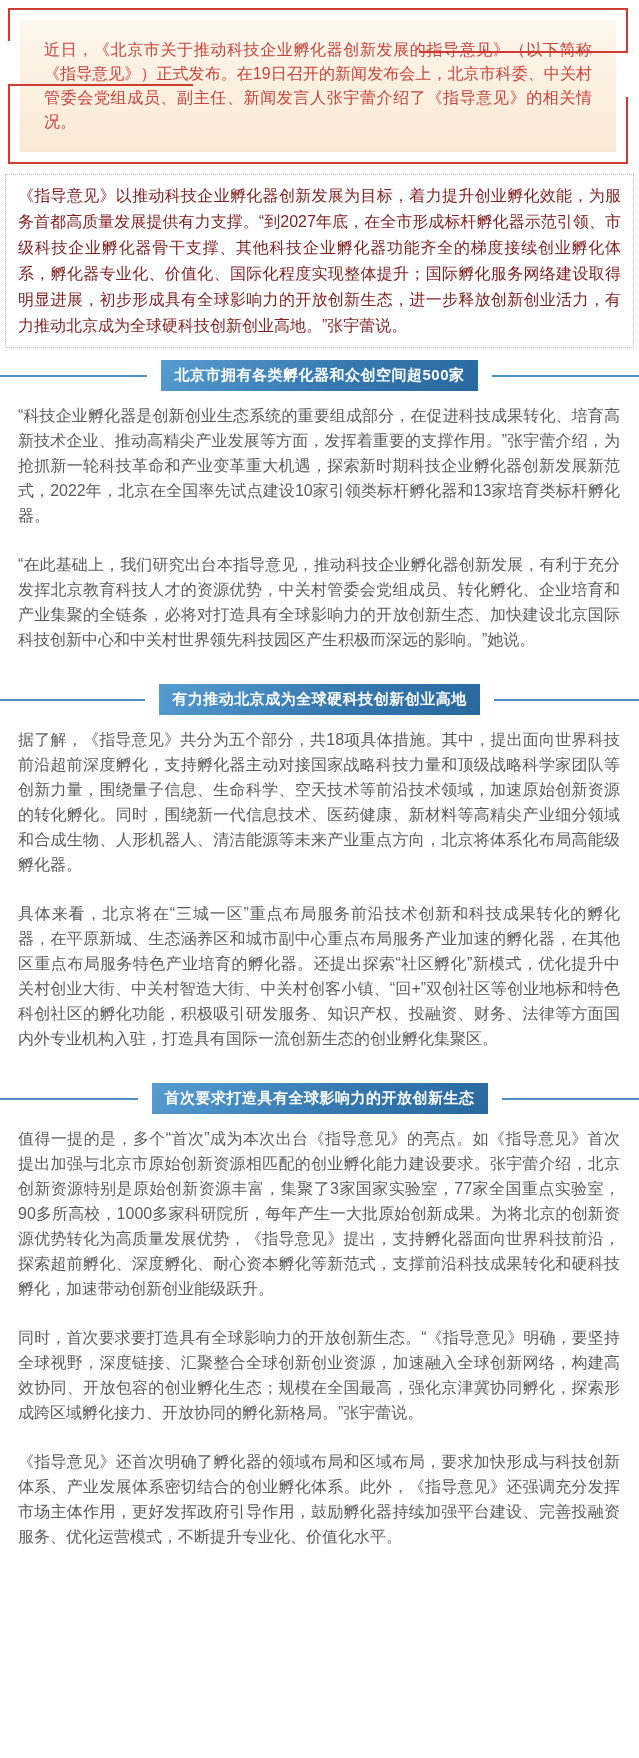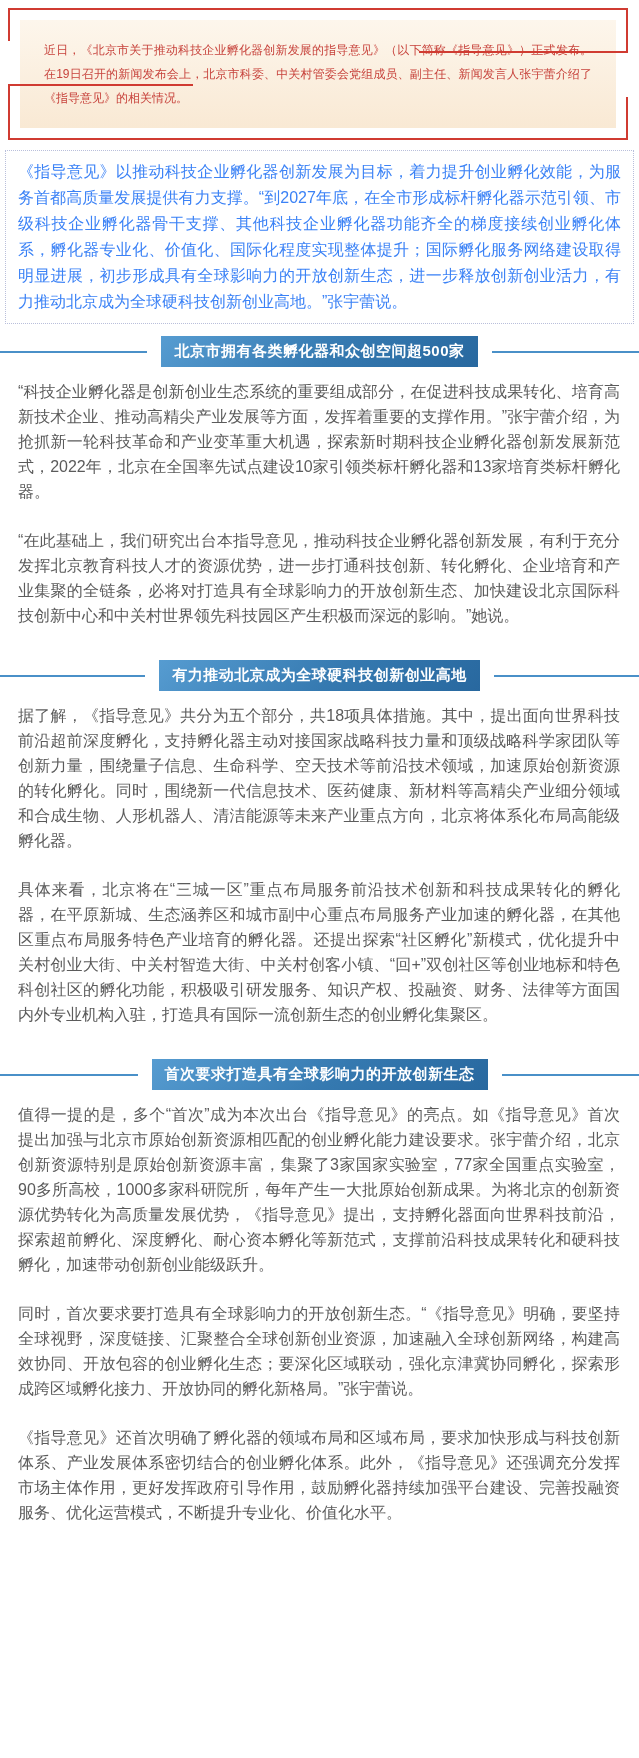--- a/index.html
+++ b/index.html
@@ -16,39 +16,39 @@
     margin: 8px 11px 0 8px;
     border: 2px solid #d03b31;
     padding: 10px;
   }
   .red-frame .cream {
     background: linear-gradient(180deg, #fdf6ec 0%, #f9e9d4 100%);
     padding: 18px 24px;
   }
   .red-frame .highlight-text {
     color: #c7433c;
-    font-size: 12px;
+    font-size: 16px;
     line-height: 24px;
     text-align: justify;
   }
   .notch { position: absolute; width: 4px; background: #ffffff; }
   .notch-left  { left: -3px;  top: 31px; height: 43px; }
   .notch-right { right: -3px; top: 43px; height: 44px; }
   .red-dash { position: absolute; height: 2px; background: #d03b31; }
   .dash-tr { top: 41px; right: -2px; width: 34%; }
   .dash-bl { top: 74px; left: -2px;  width: 30%; }
 
   
   .dotted-box {
     margin: 10px 5px 0 5px;
     border: 1px dotted #b9bfdb;
     padding: 8px 12px;
   }
   .dotted-box .intro-text {
-    color: #3b82f6;
+    color: #7f1d1d;
     font-size: 16px;
     line-height: 26px;
     text-align: justify;
   }
 
   
   .ribbon {
     display: flex;
     align-items: center;
     margin: 32px 0 12px 0;
@@ -97,32 +97,32 @@
   <div class="dotted-box">
     <p class="intro-text" style="margin:0">《指导意见》以推动科技企业孵化器创新发展为目标，着力提升创业孵化效能，为服务首都高质量发展提供有力支撑。“到2027年底，在全市形成标杆孵化器示范引领、市级科技企业孵化器骨干支撑、其他科技企业孵化器功能齐全的梯度接续创业孵化体系，孵化器专业化、价值化、国际化程度实现整体提升；国际孵化服务网络建设取得明显进展，初步形成具有全球影响力的开放创新生态，进一步释放创新创业活力，有力推动北京成为全球硬科技创新创业高地。”张宇蕾说。</p>
   </div>
 
   <div class="ribbon first">
     <span class="ribbon-line"></span>
     <span class="ribbon-title">北京市拥有各类孵化器和众创空间超500家</span>
     <span class="ribbon-line"></span>
   </div>
   <p class="para">“科技企业孵化器是创新创业生态系统的重要组成部分，在促进科技成果转化、培育高新技术企业、推动高精尖产业发展等方面，发挥着重要的支撑作用。”张宇蕾介绍，为抢抓新一轮科技革命和产业变革重大机遇，探索新时期科技企业孵化器创新发展新范式，2022年，北京在全国率先试点建设10家引领类标杆孵化器和13家培育类标杆孵化器。</p>
-  <p class="para">“在此基础上，我们研究出台本指导意见，推动科技企业孵化器创新发展，有利于充分发挥北京教育科技人才的资源优势，进一步打通科技创新、转化孵化、企业培育和产业集聚的全链条，必将对打造具有全球影响力的开放创新生态、加快建设北京国际科技创新中心和中关村世界领先科技园区产生积极而深远的影响。”她说。</p>
+  <p class="para">“在此基础上，我们研究出台本指导意见，推动科技企业孵化器创新发展，有利于充分发挥北京教育科技人才的资源优势，中关村管委会党组成员、转化孵化、企业培育和产业集聚的全链条，必将对打造具有全球影响力的开放创新生态、加快建设北京国际科技创新中心和中关村世界领先科技园区产生积极而深远的影响。”她说。</p>
 
   <div class="ribbon">
     <span class="ribbon-line"></span>
     <span class="ribbon-title">有力推动北京成为全球硬科技创新创业高地</span>
     <span class="ribbon-line"></span>
   </div>
   <p class="para">据了解，《指导意见》共分为五个部分，共18项具体措施。其中，提出面向世界科技前沿超前深度孵化，支持孵化器主动对接国家战略科技力量和顶级战略科学家团队等创新力量，围绕量子信息、生命科学、空天技术等前沿技术领域，加速原始创新资源的转化孵化。同时，围绕新一代信息技术、医药健康、新材料等高精尖产业细分领域和合成生物、人形机器人、清洁能源等未来产业重点方向，北京将体系化布局高能级孵化器。</p>
   <p class="para">具体来看，北京将在“三城一区”重点布局服务前沿技术创新和科技成果转化的孵化器，在平原新城、生态涵养区和城市副中心重点布局服务产业加速的孵化器，在其他区重点布局服务特色产业培育的孵化器。还提出探索“社区孵化”新模式，优化提升中关村创业大街、中关村智造大街、中关村创客小镇、“回+”双创社区等创业地标和特色科创社区的孵化功能，积极吸引研发服务、知识产权、投融资、财务、法律等方面国内外专业机构入驻，打造具有国际一流创新生态的创业孵化集聚区。</p>
 
   <div class="ribbon">
     <span class="ribbon-line"></span>
     <span class="ribbon-title">首次要求打造具有全球影响力的开放创新生态</span>
     <span class="ribbon-line"></span>
   </div>
   <p class="para">值得一提的是，多个“首次”成为本次出台《指导意见》的亮点。如《指导意见》首次提出加强与北京市原始创新资源相匹配的创业孵化能力建设要求。张宇蕾介绍，北京创新资源特别是原始创新资源丰富，集聚了3家国家实验室，77家全国重点实验室，90多所高校，1000多家科研院所，每年产生一大批原始创新成果。为将北京的创新资源优势转化为高质量发展优势，《指导意见》提出，支持孵化器面向世界科技前沿，探索超前孵化、深度孵化、耐心资本孵化等新范式，支撑前沿科技成果转化和硬科技孵化，加速带动创新创业能级跃升。</p>
-  <p class="para">同时，首次要求要打造具有全球影响力的开放创新生态。“《指导意见》明确，要坚持全球视野，深度链接、汇聚整合全球创新创业资源，加速融入全球创新网络，构建高效协同、开放包容的创业孵化生态；要深化区域联动，强化京津冀协同孵化，探索形成跨区域孵化接力、开放协同的孵化新格局。”张宇蕾说。</p>
+  <p class="para">同时，首次要求要打造具有全球影响力的开放创新生态。“《指导意见》明确，要坚持全球视野，深度链接、汇聚整合全球创新创业资源，加速融入全球创新网络，构建高效协同、开放包容的创业孵化生态；规模在全国最高，强化京津冀协同孵化，探索形成跨区域孵化接力、开放协同的孵化新格局。”张宇蕾说。</p>
   <p class="para">《指导意见》还首次明确了孵化器的领域布局和区域布局，要求加快形成与科技创新体系、产业发展体系密切结合的创业孵化体系。此外，《指导意见》还强调充分发挥市场主体作用，更好发挥政府引导作用，鼓励孵化器持续加强平台建设、完善投融资服务、优化运营模式，不断提升专业化、价值化水平。</p>
 
 </div>
 
 </body></html>

